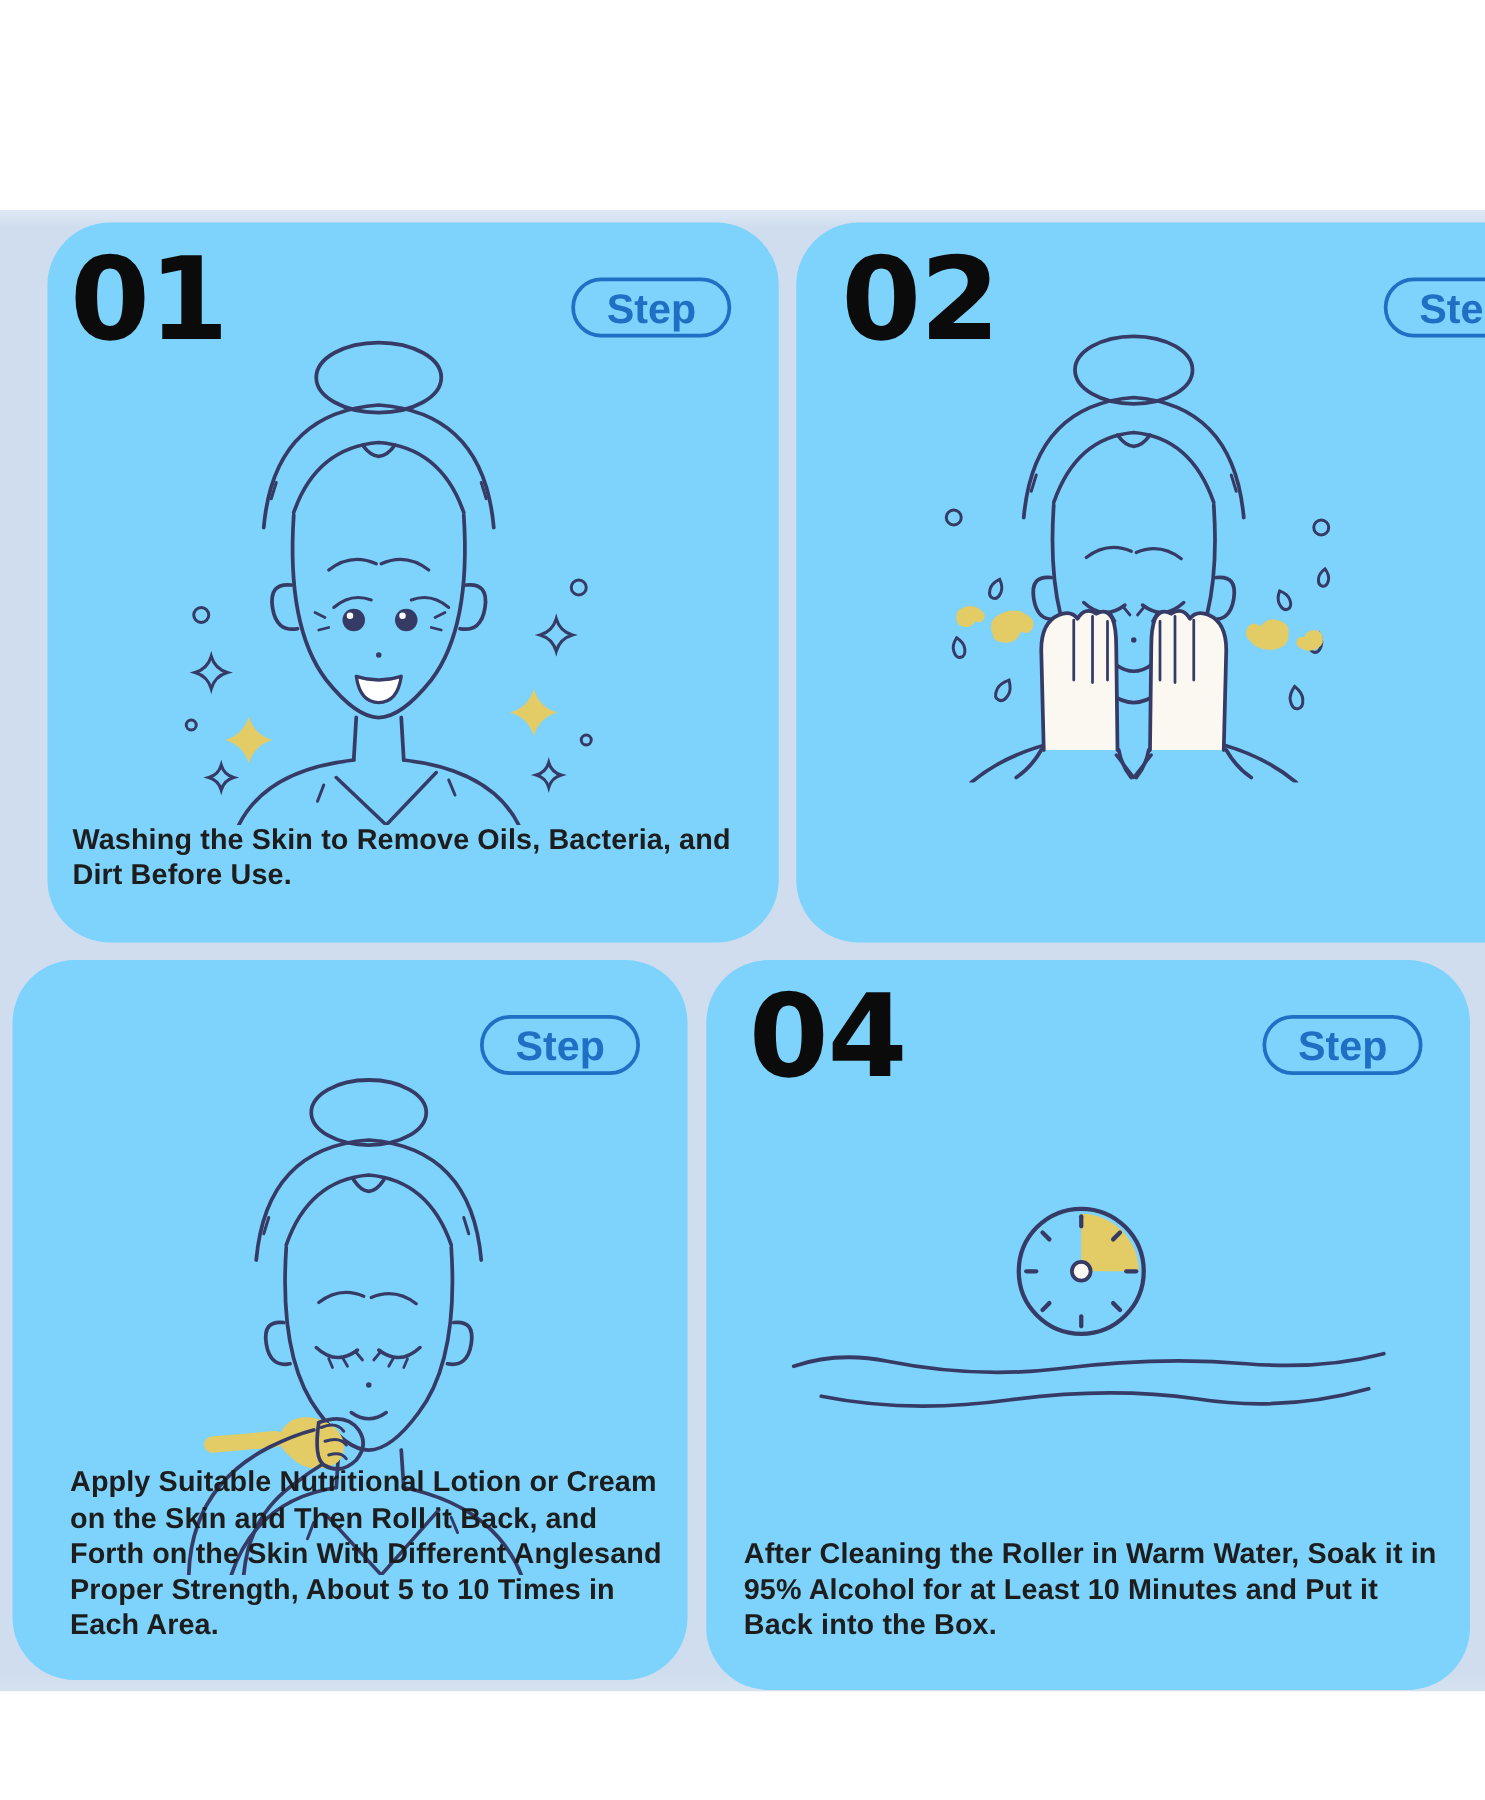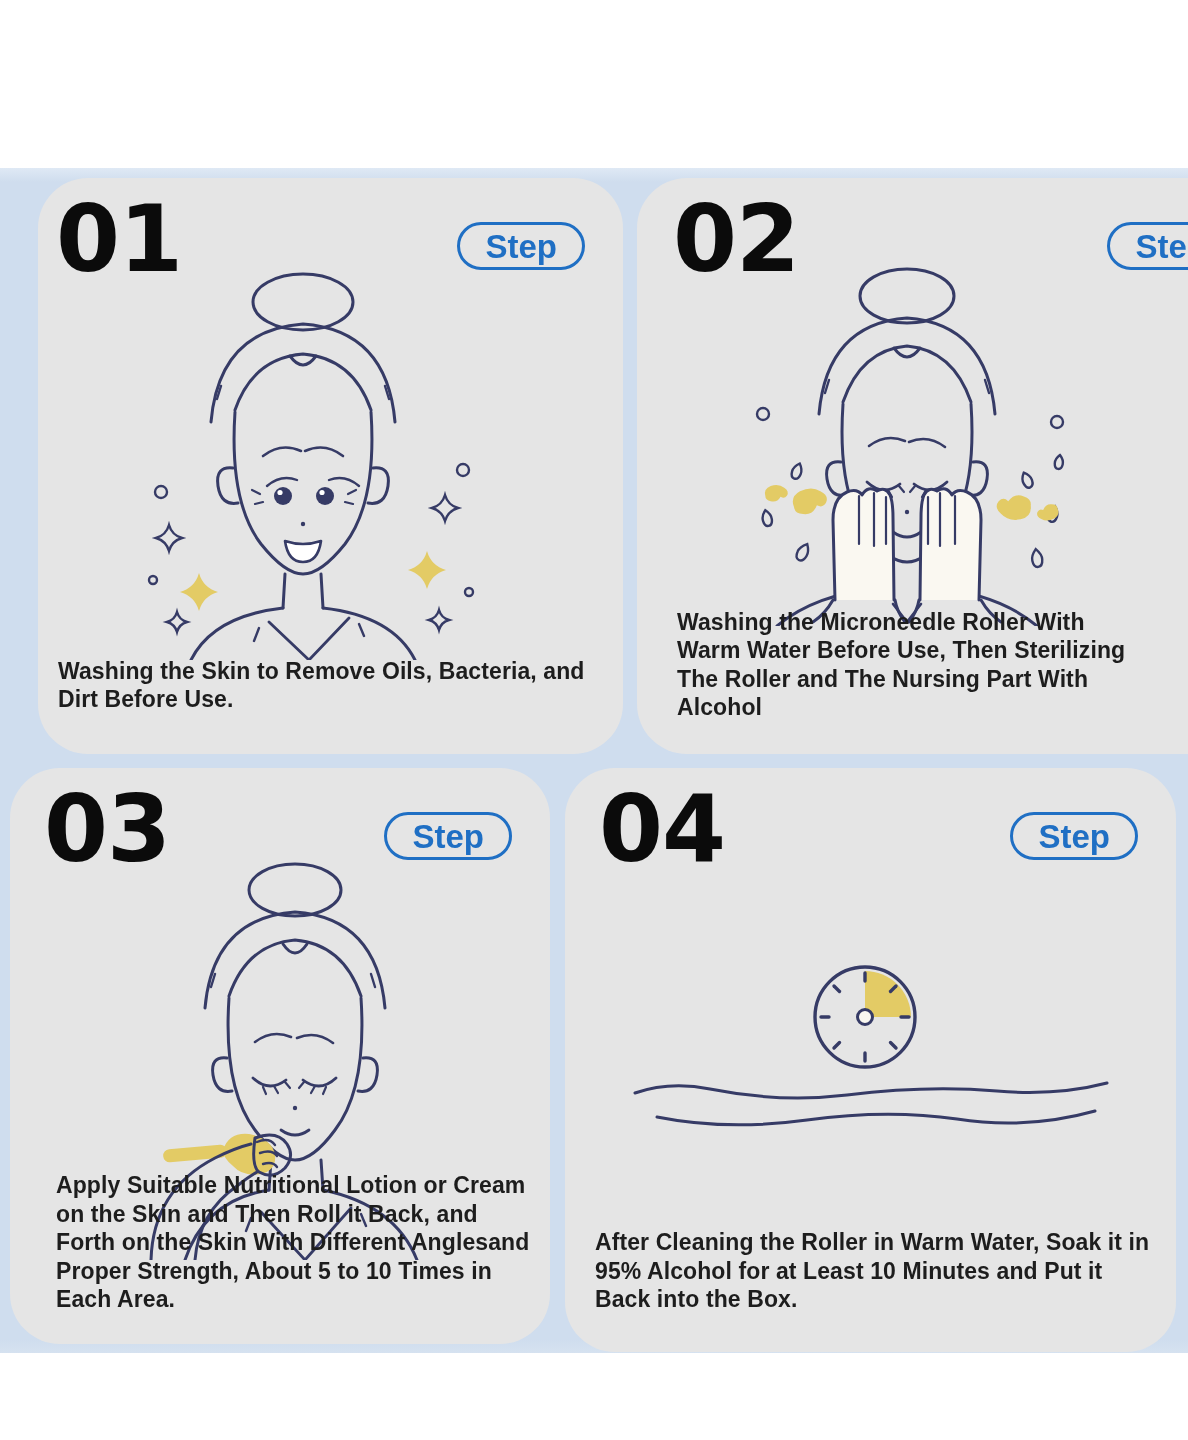--- a/index.html
+++ b/index.html
@@ -1,20 +1,20 @@
 <!DOCTYPE html>
 <html><head>
 <meta charset="utf-8">
 <style>
   html,body{margin:0;padding:0;background:#ffffff;}
   .page{position:relative;width:1188px;height:1440px;background:#ffffff;overflow:hidden;
         font-family:"Liberation Sans",sans-serif;}
   .band{position:absolute;left:0;top:168px;width:1188px;height:1185px;
         background:linear-gradient(180deg,#dfe9f5 0px,#cfddee 14px,#cfddee 1171px,#d6e2f0 1185px);}
-  .panel{position:absolute;background:#e5e5e5;border-radius:50px;}
+  .panel{position:absolute;background:#7dd3fc;border-radius:50px;}
   .p1{left:38px;top:178px;width:585px;height:576px;}
   .p2{left:637px;top:178px;width:636px;height:576px;}
   .p3{left:10px;top:768px;width:540px;height:576px;}
   .p4{left:565px;top:768px;width:611px;height:584px;}
   .num{position:absolute;top:16px;font-size:92px;line-height:1;font-weight:800;color:#0b0b0b;
        font-family:"DejaVu Sans","Liberation Sans",sans-serif;letter-spacing:-1px;}
   .p1 .num{left:18px;} .p2 .num{left:36px;} .p3 .num{left:34px;} .p4 .num{left:34px;}
   .badge{position:absolute;top:44px;right:38px;height:40px;padding:2px 25px 0 25px;
          border:3.5px solid #1f6fc4;border-radius:26px;display:flex;align-items:center;justify-content:center;
          color:#1f6fc4;font-size:33px;font-weight:700;background:transparent;}
@@ -123,25 +123,23 @@
           <path transform="translate(330,292) rotate(-8)" d="M0,-9 Q5.5,-3 5,2 Q4.5,9 0,9 Q-4.5,9 -5,2 Q-5.5,-3 0,-9 Z"></path>
         </g>
         <g fill="#e3cb65" stroke="none">
           <path transform="translate(70,228) scale(0.9)" d="M-13,2 Q-15,-6 -7,-9 Q2,-12 8,-7 Q14,-3 11,2 Q8,6 4,3 Q0,10 -7,8 Q-13,7 -13,2 Z"></path>
           <path transform="translate(104,236) scale(1.35) rotate(-8)" d="M-13,2 Q-15,-6 -7,-9 Q2,-12 8,-7 Q14,-3 11,2 Q8,6 4,3 Q0,10 -7,8 Q-13,7 -13,2 Z"></path>
           <path transform="translate(306,240) scale(1.35) rotate(188)" d="M-13,2 Q-15,-6 -7,-9 Q2,-12 8,-7 Q14,-3 11,2 Q8,6 4,3 Q0,10 -7,8 Q-13,7 -13,2 Z"></path>
           <path transform="translate(340,246) scale(0.85) rotate(170)" d="M-13,2 Q-15,-6 -7,-9 Q2,-12 8,-7 Q14,-3 11,2 Q8,6 4,3 Q0,10 -7,8 Q-13,7 -13,2 Z"></path>
         </g>
       </g>
     </svg>
-    <p class="desc">Washing the Microneedle Roller With Warm Water Before Use, Then Sterilizing The Roller and The Nursing Part With Alcohol</p>
   </section>
 
   <section class="panel p3">
-    <div class="num">03</div>
     <div class="badge">
       <span>Step</span>
     </div>
     <svg class="illu" style="left:55px;top:92px;width:380px;height:400px" viewBox="0 0 380 400">
       <g stroke="#363b66" stroke-width="3" fill="none" stroke-linecap="round" stroke-linejoin="round">
         <ellipse cx="230" cy="30" rx="46" ry="26"></ellipse>
         <path d="M140,148 Q148,58 230,52 Q312,58 320,148"></path>
         <path d="M164,136 Q182,84 230,80 Q278,84 296,136"></path>
         <path d="M218,84 Q230,102 242,84"></path>
         <path d="M150,114 l-4,13 M306,114 l4,13" stroke-width="2.4"></path>

